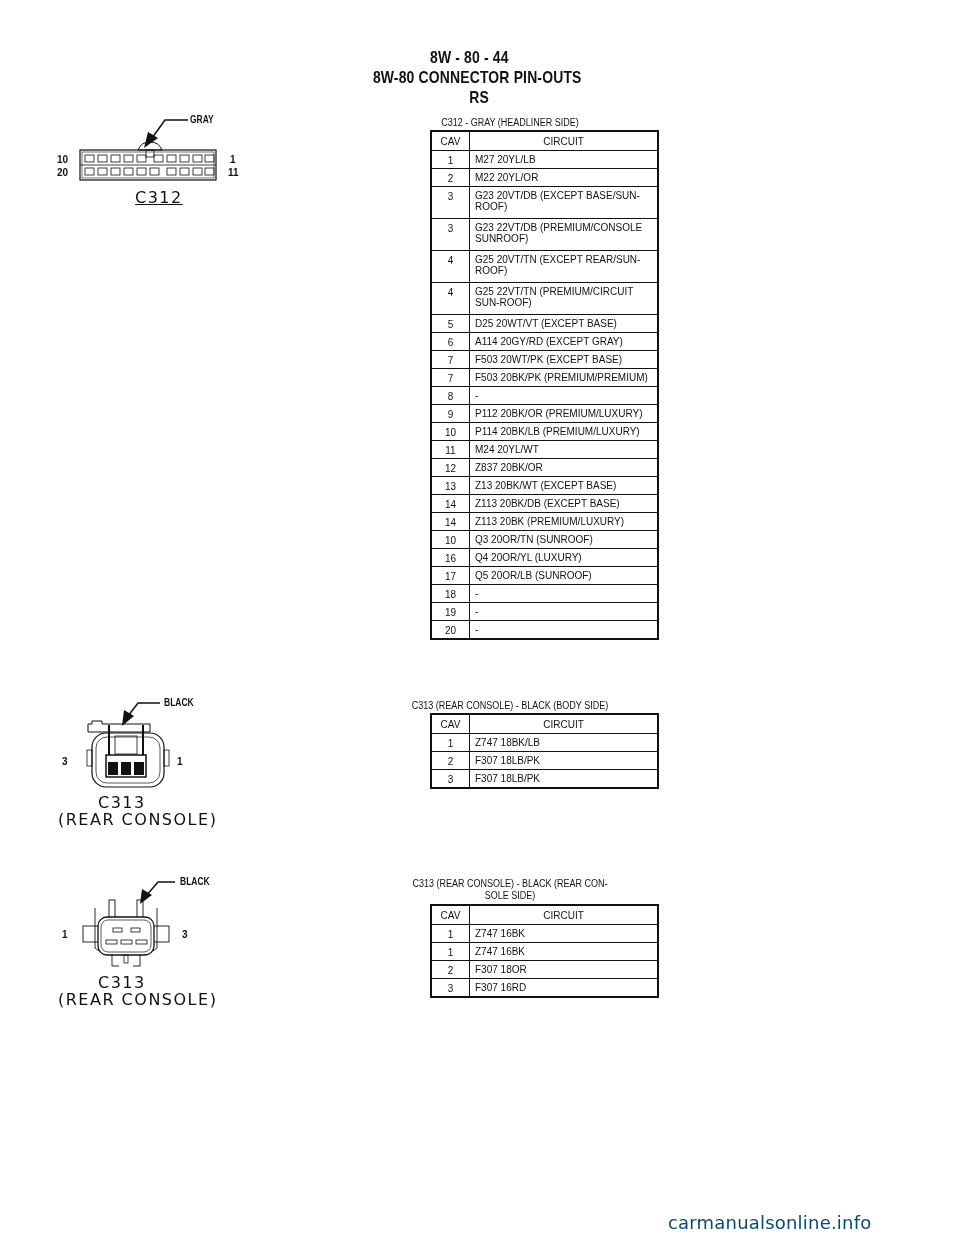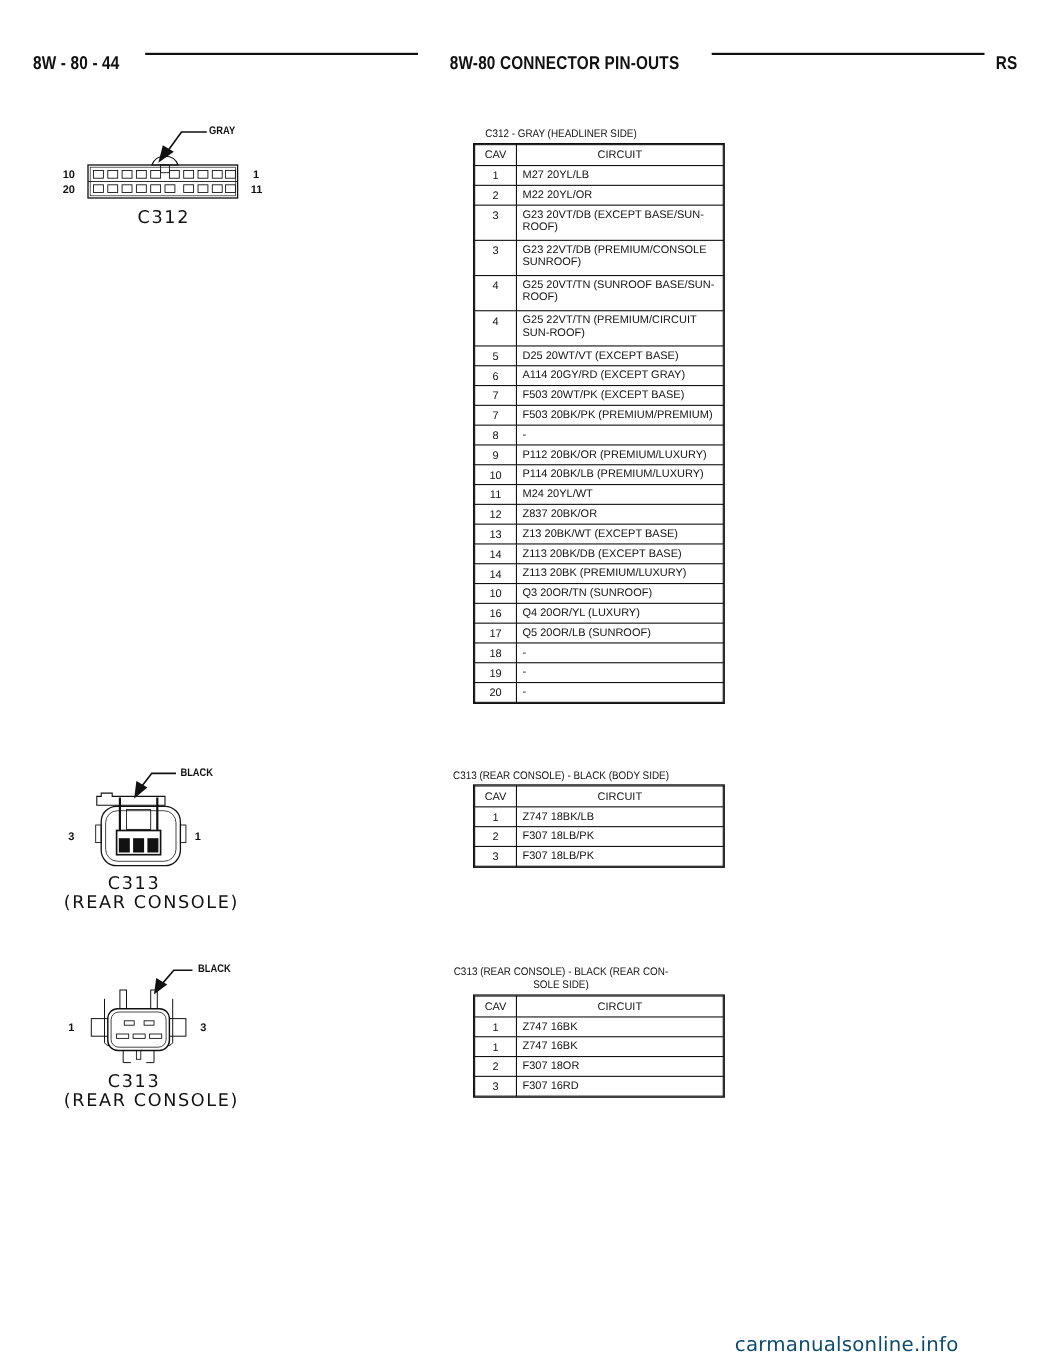--- a/index.html
+++ b/index.html
@@ -1,19 +1,19 @@
 <!DOCTYPE html>
 <html><head>
   <meta charset="utf-8">
   <style>
     * { box-sizing: border-box; margin: 0; padding: 0; }
     html, body { width: 960px; height: 1242px; background: #ffffff; overflow: hidden; }
     body { position: relative; font-family: "Liberation Sans", sans-serif; color: #111; }
 
-    .header { position: absolute; top: 48px; left: 30px; width: 895px; height: 24px; display: flex; align-items: flex-start; }
+    .header { position: absolute; top: 48px; left: 30px; width: 895px; height: 24px; display: flex; align-items: center; flex-direction: column; }
     .hdr-text { font-family: "Liberation Sans", sans-serif; font-weight: bold; font-size: 17px; letter-spacing: 0.2px; transform: scaleX(0.82); white-space: nowrap; }
     .hdr-left { transform-origin: left center; }
     .hdr-right { transform-origin: right center; }
     .hdr-line { flex: 1; height: 2px; background: #111; margin: 0 6px; }
 
     .tbl-title { position: absolute; font-size: 10px; text-align: center; transform: scaleX(0.9); transform-origin: center; line-height: 12px; }
     table.pin { position: absolute; border-collapse: collapse; font-size: 10px; line-height: 11px; margin-left: 36px; }
     table.pin td, table.pin th { border: 1.5px solid #111; font-weight: normal; }
     table.pin th { height: 19px; text-align: center; }
     table.pin td.cav { width: 38px; text-align: center; vertical-align: top; padding-top: 4px; }
@@ -74,21 +74,21 @@
         <rect x="140" y="68" width="9" height="7"></rect>
       <rect x="153" y="68" width="9" height="7"></rect>
         <rect x="165" y="68" width="9" height="7"></rect>
     </g>
   </svg>
   <span class="color-tag" style="left:150px; top:14px;">GRAY</span>
   <span class="pin-num" style="left:17px; top:54px;">10</span>
   <span class="pin-num" style="left:17px; top:67px;">20</span>
   <span class="pin-num" style="left:190px; top:54px;">1</span>
   <span class="pin-num" style="left:188px; top:67px;">11</span>
-  <span class="diag-label" style="left:85px; top:88px;">C312</span>
+  <span class="diag-label" style="left:95px; top:88px;text-decoration:underline;">C312</span>
 </div>
 
 <div class="tbl-title" style="left:395px; top:117px; width:230px;">C312 - GRAY (HEADLINER SIDE)</div>
 <table class="pin" style="left:395px; top:131px;">
   <thead>
     <tr>
       <th>CAV</th>
       <th>CIRCUIT</th>
     </tr>
   </thead>
@@ -104,21 +104,21 @@
     <tr class="r2">
         <td class="cav">3</td>
         <td class="circ">G23 20VT/DB (EXCEPT BASE/SUN-ROOF)</td>
       </tr>
     <tr class="r2">
         <td class="cav">3</td>
         <td class="circ">G23 22VT/DB (PREMIUM/CONSOLE SUNROOF)</td>
       </tr>
     <tr class="r2">
         <td class="cav">4</td>
-        <td class="circ">G25 20VT/TN (SUNROOF BASE/SUN-ROOF)</td>
+        <td class="circ">G25 20VT/TN (EXCEPT REAR/SUN-ROOF)</td>
       </tr>
     <tr class="r2">
         <td class="cav">4</td>
         <td class="circ">G25 22VT/TN (PREMIUM/CIRCUIT SUN-ROOF)</td>
       </tr>
     <tr class="r1">
         <td class="cav">5</td>
         <td class="circ">D25 20WT/VT (EXCEPT BASE)</td>
       </tr>
     <tr class="r1">

